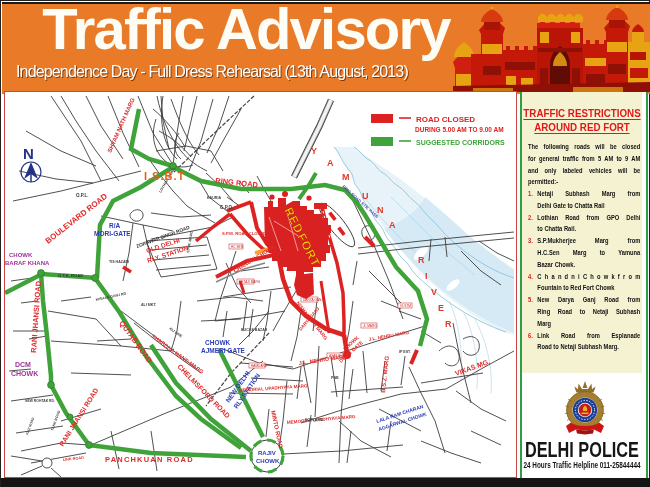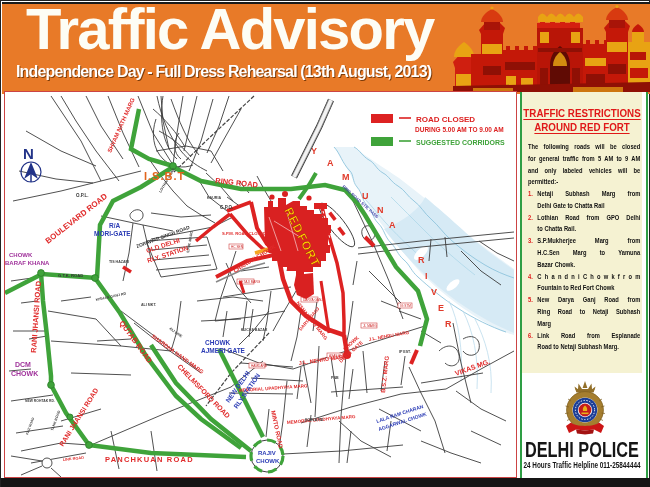--- a/index.html
+++ b/index.html
@@ -71,23 +71,23 @@
       <path d="M175,88 L175,38 L179,38 L179,28 L191,28 L191,38 L197,38 L197,88 Z" fill="#e8a313"></path>
       <path d="M177,48 h16 v8 h-16 Z" fill="#b81507"></path>
       <path d="M177,64 h18 v10 h-18 Z" fill="#c41808"></path>
       <path d="M185,20 C189,23 191,25 191,28 L179,28 C179,25 181,23 185,20 Z" fill="#c41808"></path>
     </g>
 
     <path d="M0,82 L197,78 L197,88 L0,88 Z" fill="#8f1005"></path>
     <path d="M20,84 h40 v4 h-40 Z M120,83 h50 v5 h-50 Z" fill="#e8a313" opacity="0.7"></path>
   </svg>
 
-  <div class="abs" style="left:25px;top:-1px;width:440px;color:#fdfdf5;font-size:58px;line-height:58px;font-weight:bold;letter-spacing:-1.8px;white-space:nowrap;">Traffic Advisory</div>
-
-  <div class="abs" style="left:15px;top:62px;width:440px;color:#fff;font-size:16px;font-weight:bold;letter-spacing:-0.85px;white-space:nowrap;text-shadow:1px 1px 0 rgba(90,40,0,.75);">Independence Day - Full Dress Rehearsal (13th August, 2013)</div>
+  <div class="abs" style="left:25px;top:-1px;width:440px;color:#fdfdf5;font-size:58px;line-height:58px;font-weight:bold;letter-spacing:-1.8px;white-space:nowrap;text-align:center;">Traffic Advisory</div>
+
+  <div class="abs" style="left:15px;top:62px;width:440px;color:#fff;font-size:16px;font-weight:normal;letter-spacing:-0.85px;white-space:nowrap;text-shadow:1px 1px 0 rgba(90,40,0,.75);">Independence Day - Full Dress Rehearsal (13th August, 2013)</div>
 
   <svg id="map" class="abs" style="left:3px;top:90px;" width="513" height="387" viewBox="3 90 513 387" fill="none">
 
     <rect x="3" y="90" width="513" height="387" fill="#ffffff"></rect>
 
     <g>
       <path d="M333,146 C343,160 353,182 368,205 C383,228 401,251 420,272 C440,292 470,315 500,330 L513,334 L513,268 C505,262 490,252 465,232 C440,210 415,190 398,177 C383,167 366,156 353,146 Z" fill="#e8f3f9"></path>
       <path d="M383,228 C398,248 418,270 440,288 C462,306 488,322 513,332 L513,269 C500,260 480,246 465,232 C450,218 436,206 424,196 C420,206 404,220 383,228 Z" fill="#d6eaf5"></path>
       <path d="M333,146 C339,152 341,162 349,170 C353,174 351,180 356,186 C362,193 360,198 366,204 C372,210 371,216 377,222 C384,229 383,235 390,242 C396,248 396,253 403,259 C409,264 410,270 417,276 C428,286 442,298 458,308 C472,317 490,326 505,331" stroke="#8fc4dd" stroke-width="0.9" fill="none"></path>
       <path d="M353,146 C359,149 361,155 368,159 C374,162 375,168 382,172 C388,175 390,181 397,185 C404,189 406,195 413,200 C420,205 423,212 430,218 C438,225 442,232 450,239 C460,248 472,257 484,264 C494,270 504,274 513,277" stroke="#8fc4dd" stroke-width="0.9" fill="none"></path>

